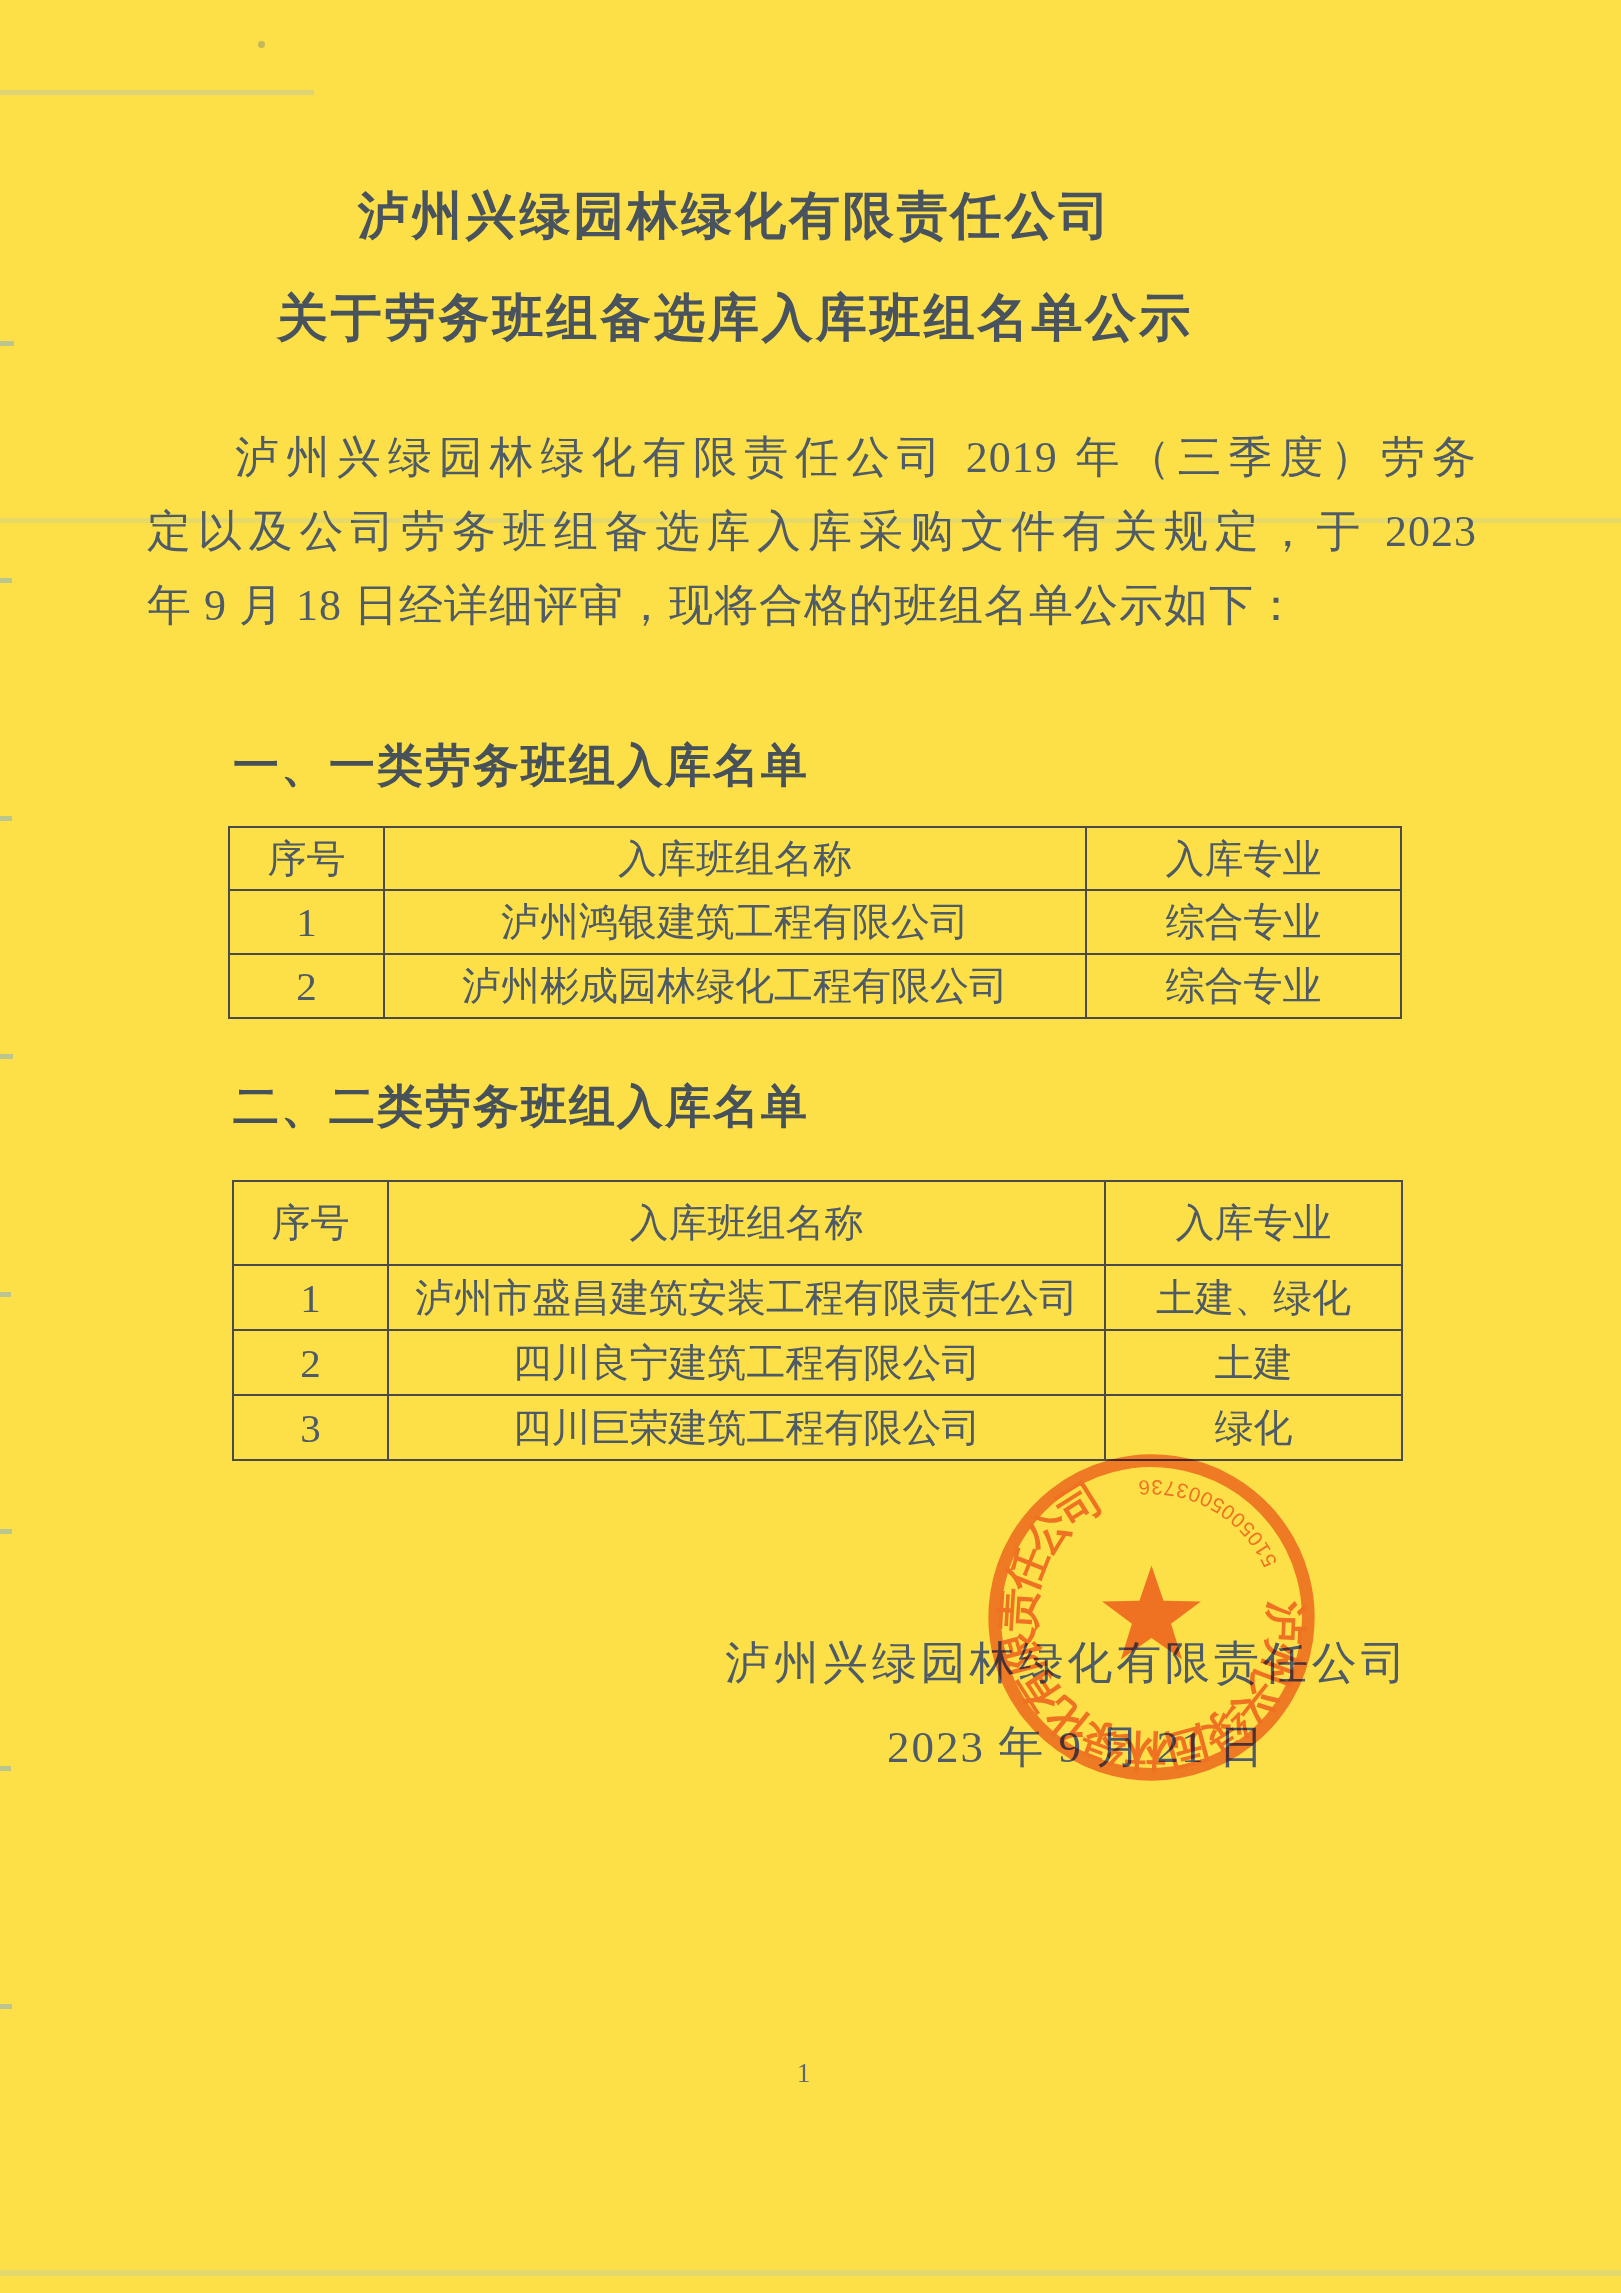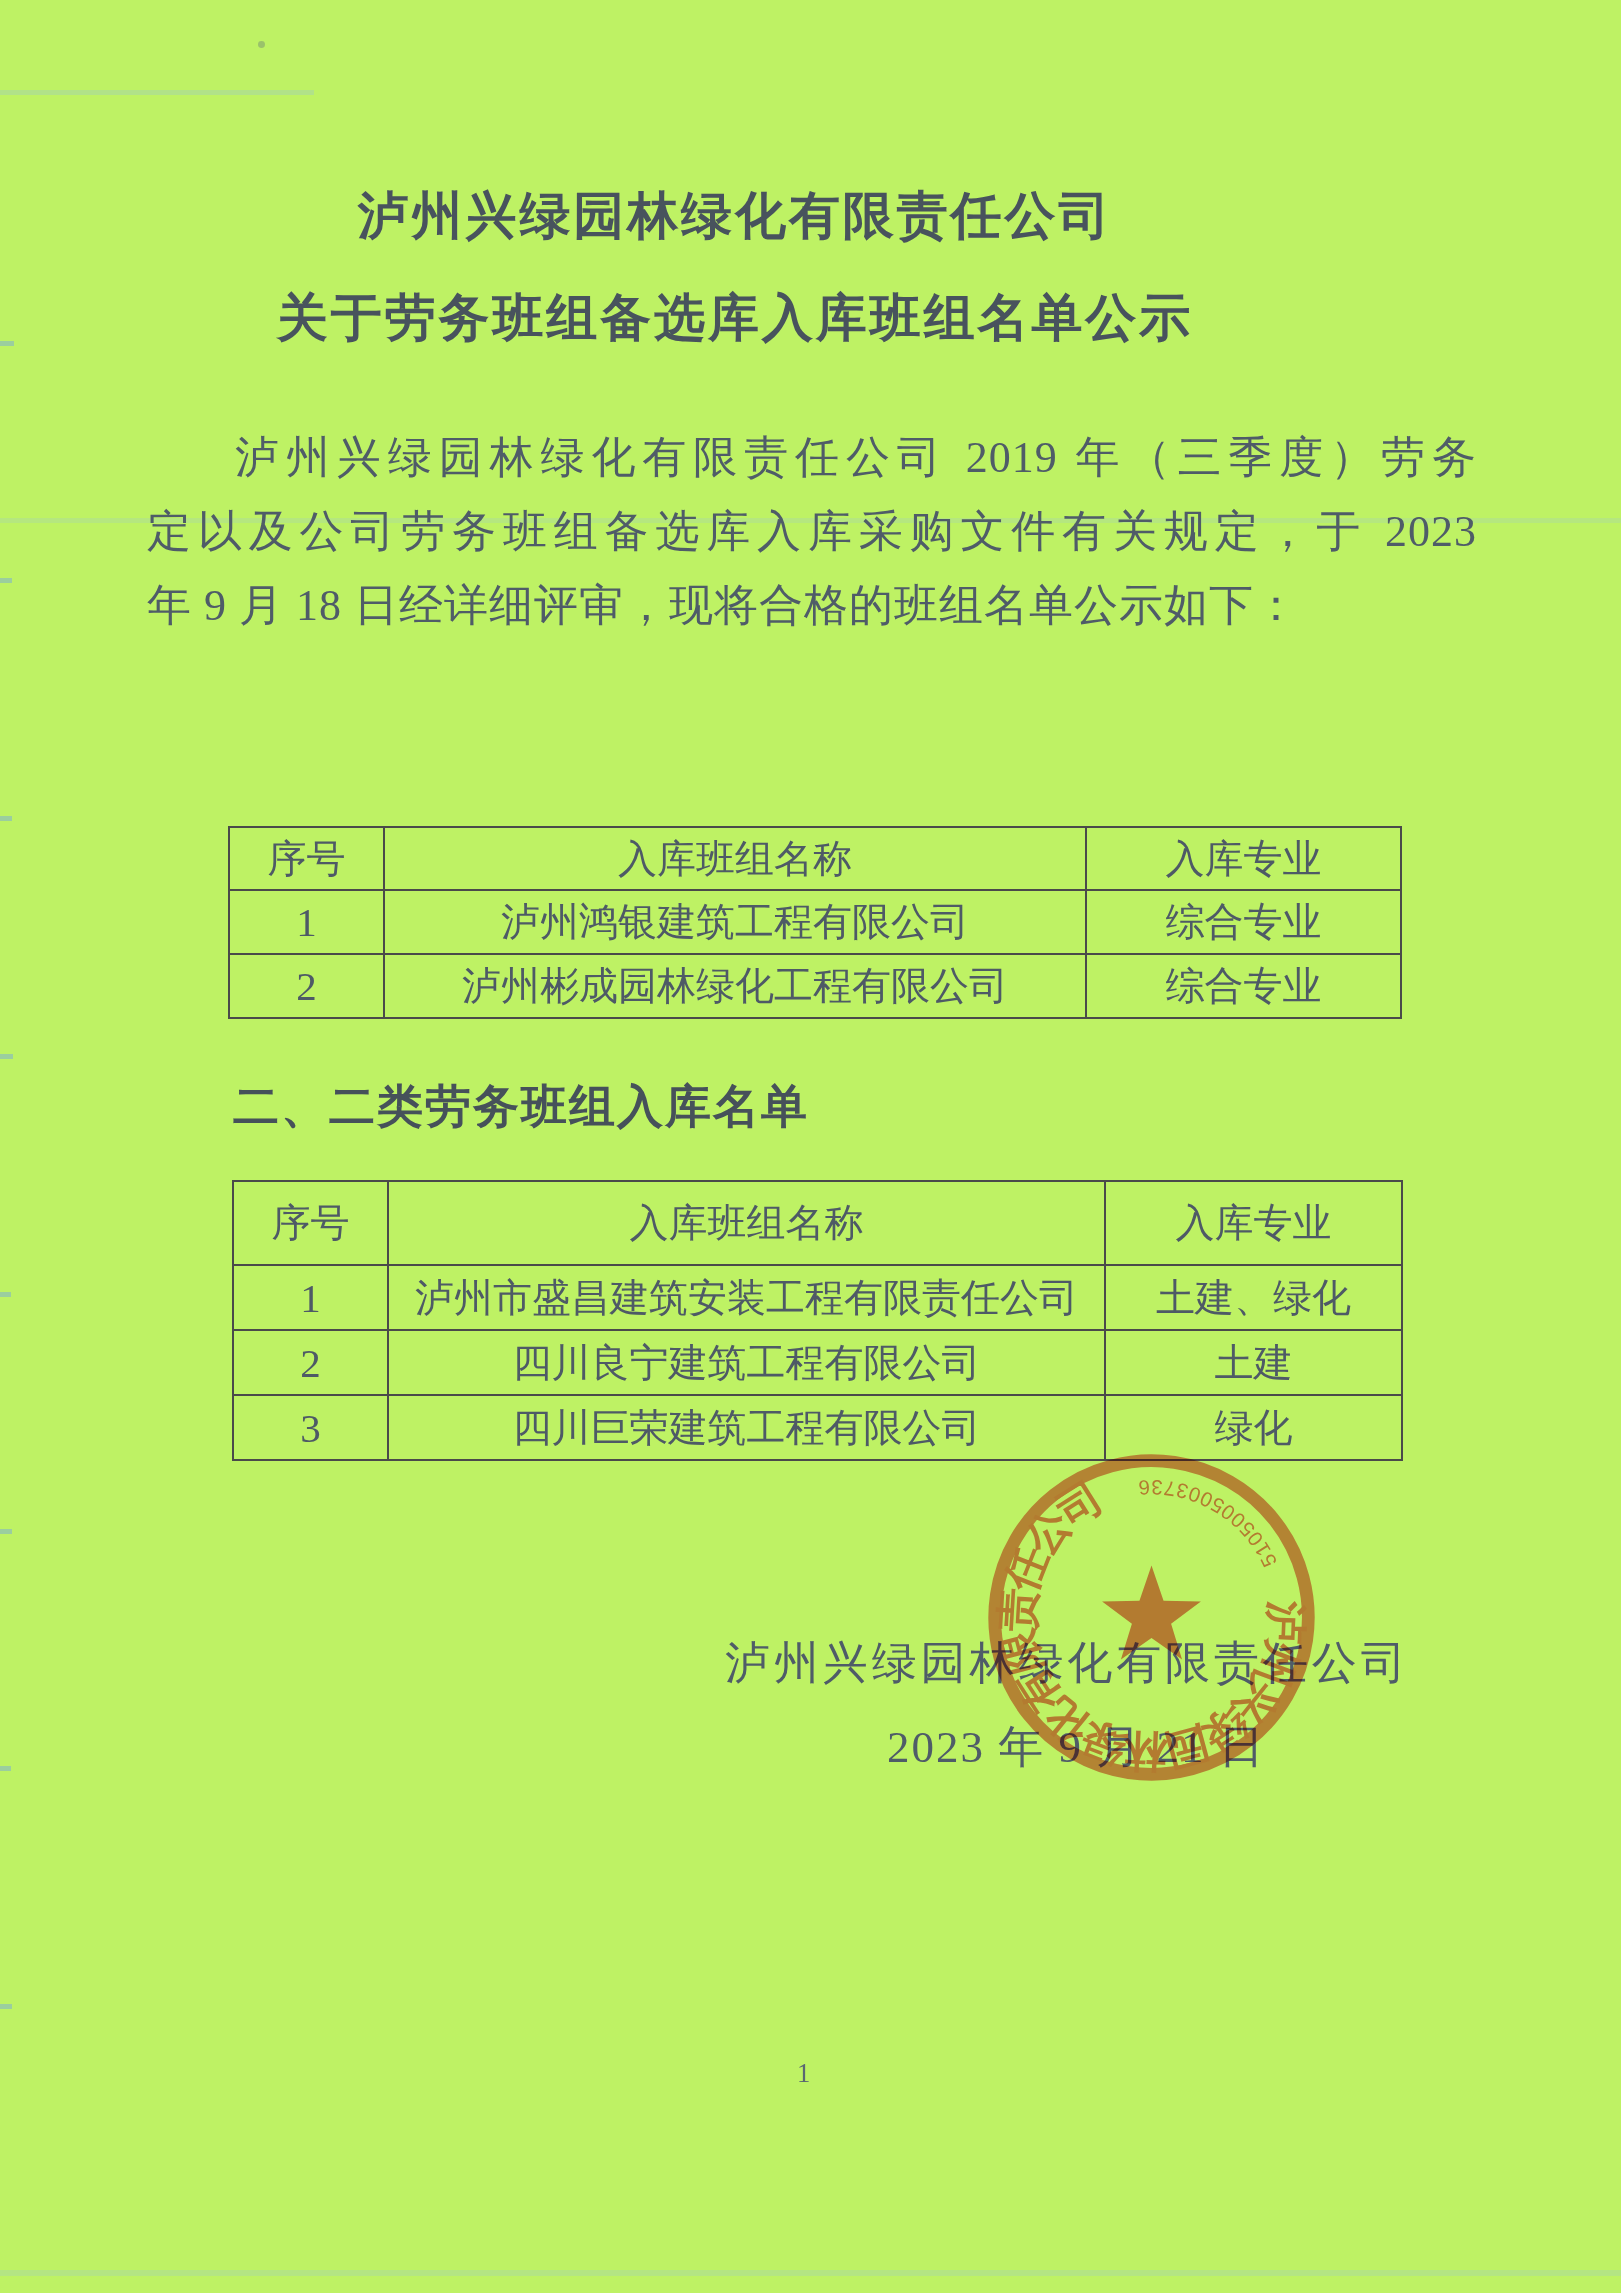--- a/index.html
+++ b/index.html
@@ -1,21 +1,21 @@
 <!DOCTYPE html>
 <html><head>
 <meta charset="utf-8">
 <style>
   * { margin:0; padding:0; box-sizing:border-box; }
   html,body { background:#e8e8e8; }
   .page {
     position:relative;
     width:1621px; height:2294px;
     margin:0 auto;
-    background:#bef264;
+    background:#fde047;
     overflow:hidden;
     font-family:"Liberation Serif","DejaVu Serif",serif;
     color:#515e6a;
   }
   
   .artifact { position:absolute; pointer-events:none; }
   .dot-artifact { position:absolute; width:6.9px; height:6.9px; border-radius:50%;
     background:rgba(90,105,120,.35); }
   .title-line {
     position:absolute; left:0; width:1470px; text-align:center;
@@ -96,20 +96,21 @@
 
   <h1 class="title-line" id="title1">泸州兴绿园林绿化有限责任公司</h1>
   <h1 class="title-line" id="title2">关于劳务班组备选库入库班组名单公示</h1>
 
   <div class="body-par">
     <div class="bline justify first">泸州兴绿园林绿化有限责任公司 2019 年（三季度）劳务</div>
     <div class="bline justify">定以及公司劳务班组备选库入库采购文件有关规定，于 2023</div>
     <div class="bline">年 9 月 18 日经详细评审，现将合格的班组名单公示如下：</div>
   </div>
 
+  <div class="section-heading" id="heading1">一、一类劳务班组入库名单</div>
 
   <table class="doc-table" id="table1">
     <colgroup>
         <col style="width:155px">
         <col style="width:702px">
         <col style="width:315px">
       </colgroup>
     <tbody>
         <tr style="height:63px">
       <th>序号</th>

